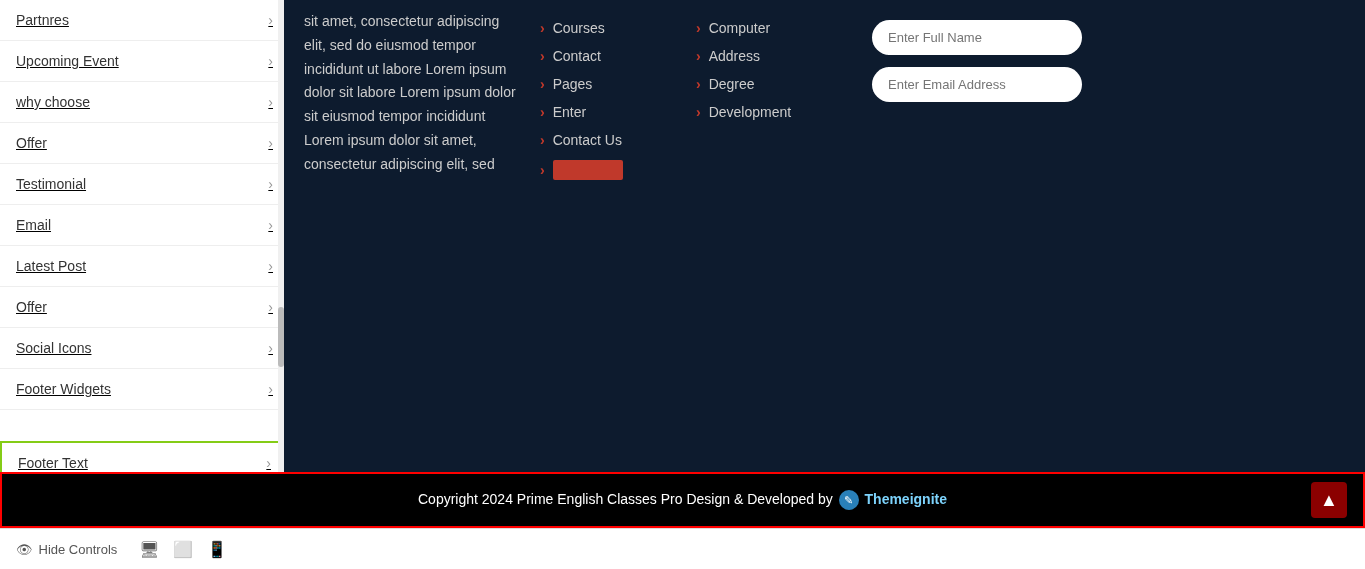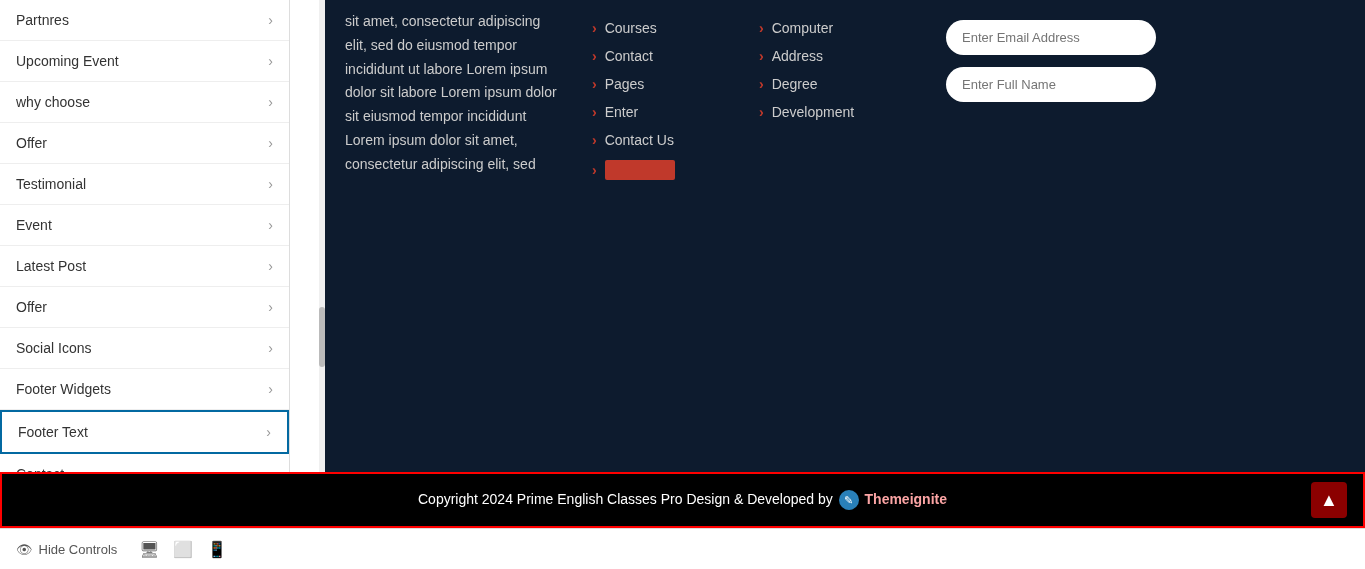--- a/index.html
+++ b/index.html
@@ -25,38 +25,39 @@
       align-items: center;
       justify-content: space-between;
       padding: 12px 16px;
       border-bottom: 1px solid #eee;
       cursor: pointer;
       font-size: 14px;
       color: #333;
     }
 
     .sidebar-item.active {
-      border: 2px solid #0369a1;
+      border: 2px solid #84cc16;
       background: #fff;
+      margin-top: 31px;
     }
 
     .sidebar-item .chevron {
       color: #999;
       font-size: 14px;
     }
 
     
     .content-area {
       flex: 1;
       background: #0d1b2e;
       overflow-y: auto;
       padding: 10px 20px;
       color: #fff;
       display: flex;
-      gap: 27px;
+      gap: 16px;
     }
 
     .text-block {
       font-size: 14px;
       line-height: 1.7;
       color: #ccc;
       max-width: 220px;
       flex-shrink: 0;
     }
 
@@ -153,21 +154,21 @@
       border: 2px solid red;
       color: #fff;
       text-align: center;
       padding: 16px;
       font-size: 14px;
       position: relative;
       flex-shrink: 0;
     }
 
     .footer .brand-link {
-      color: #fca5a5;
+      color: #7dd3fc;
       font-weight: bold;
     }
 
     .footer .scroll-top {
       position: absolute;
       right: 16px;
       top: 50%;
       transform: translateY(-50%);
       background: #8b0000;
       color: #fff;
@@ -227,24 +228,25 @@
       display: flex;
       align-items: center;
       justify-content: center;
       color: #555;
       cursor: pointer;
       font-size: 16px;
     }
 
     .sidebar-wrapper {
       position: relative;
-      width: 325px;
+      width: 284px;
       display: flex;
       flex-direction: column;
       overflow: hidden;
+      text-decoration: underline;
     }
 
     .sidebar-scroll-track {
       position: absolute;
       right: 0;
       top: 0;
       bottom: 0;
       width: 6px;
       background: #f0f0f0;
     }
@@ -281,21 +283,21 @@
         </div>
         <div class="sidebar-item">
           <span>Offer</span>
           <span class="chevron">›</span>
         </div>
         <div class="sidebar-item">
           <span>Testimonial</span>
           <span class="chevron">›</span>
         </div>
         <div class="sidebar-item">
-          <span>Event</span>
+          <span>Email</span>
           <span class="chevron">›</span>
         </div>
         <div class="sidebar-item">
           <span>Latest Post</span>
           <span class="chevron">›</span>
         </div>
         <div class="sidebar-item">
           <span>Offer</span>
           <span class="chevron">›</span>
         </div>
@@ -366,22 +368,22 @@
           <span class="arrow">›</span>
           <span>Degree</span>
         </div>
         <div class="course-item">
           <span class="arrow">›</span>
           <span>Development</span>
         </div>
       </div>
 
     <div class="subscribe-area">
+      <input type="text" placeholder="Enter Full Name" style="">
       <input type="email" placeholder="Enter Email Address" style="">
-      <input type="text" placeholder="Enter Full Name" style="">
     </div>
   </div>
 </div>
 
 <div class="footer">
   <span>Copyright 2024 Prime English Classes Pro Design &amp; Developed by</span>
   <span class="edit-icon">✎</span>
   <span class="brand-link">Themeignite</span>
   <button class="scroll-top">▲</button>
 </div>

